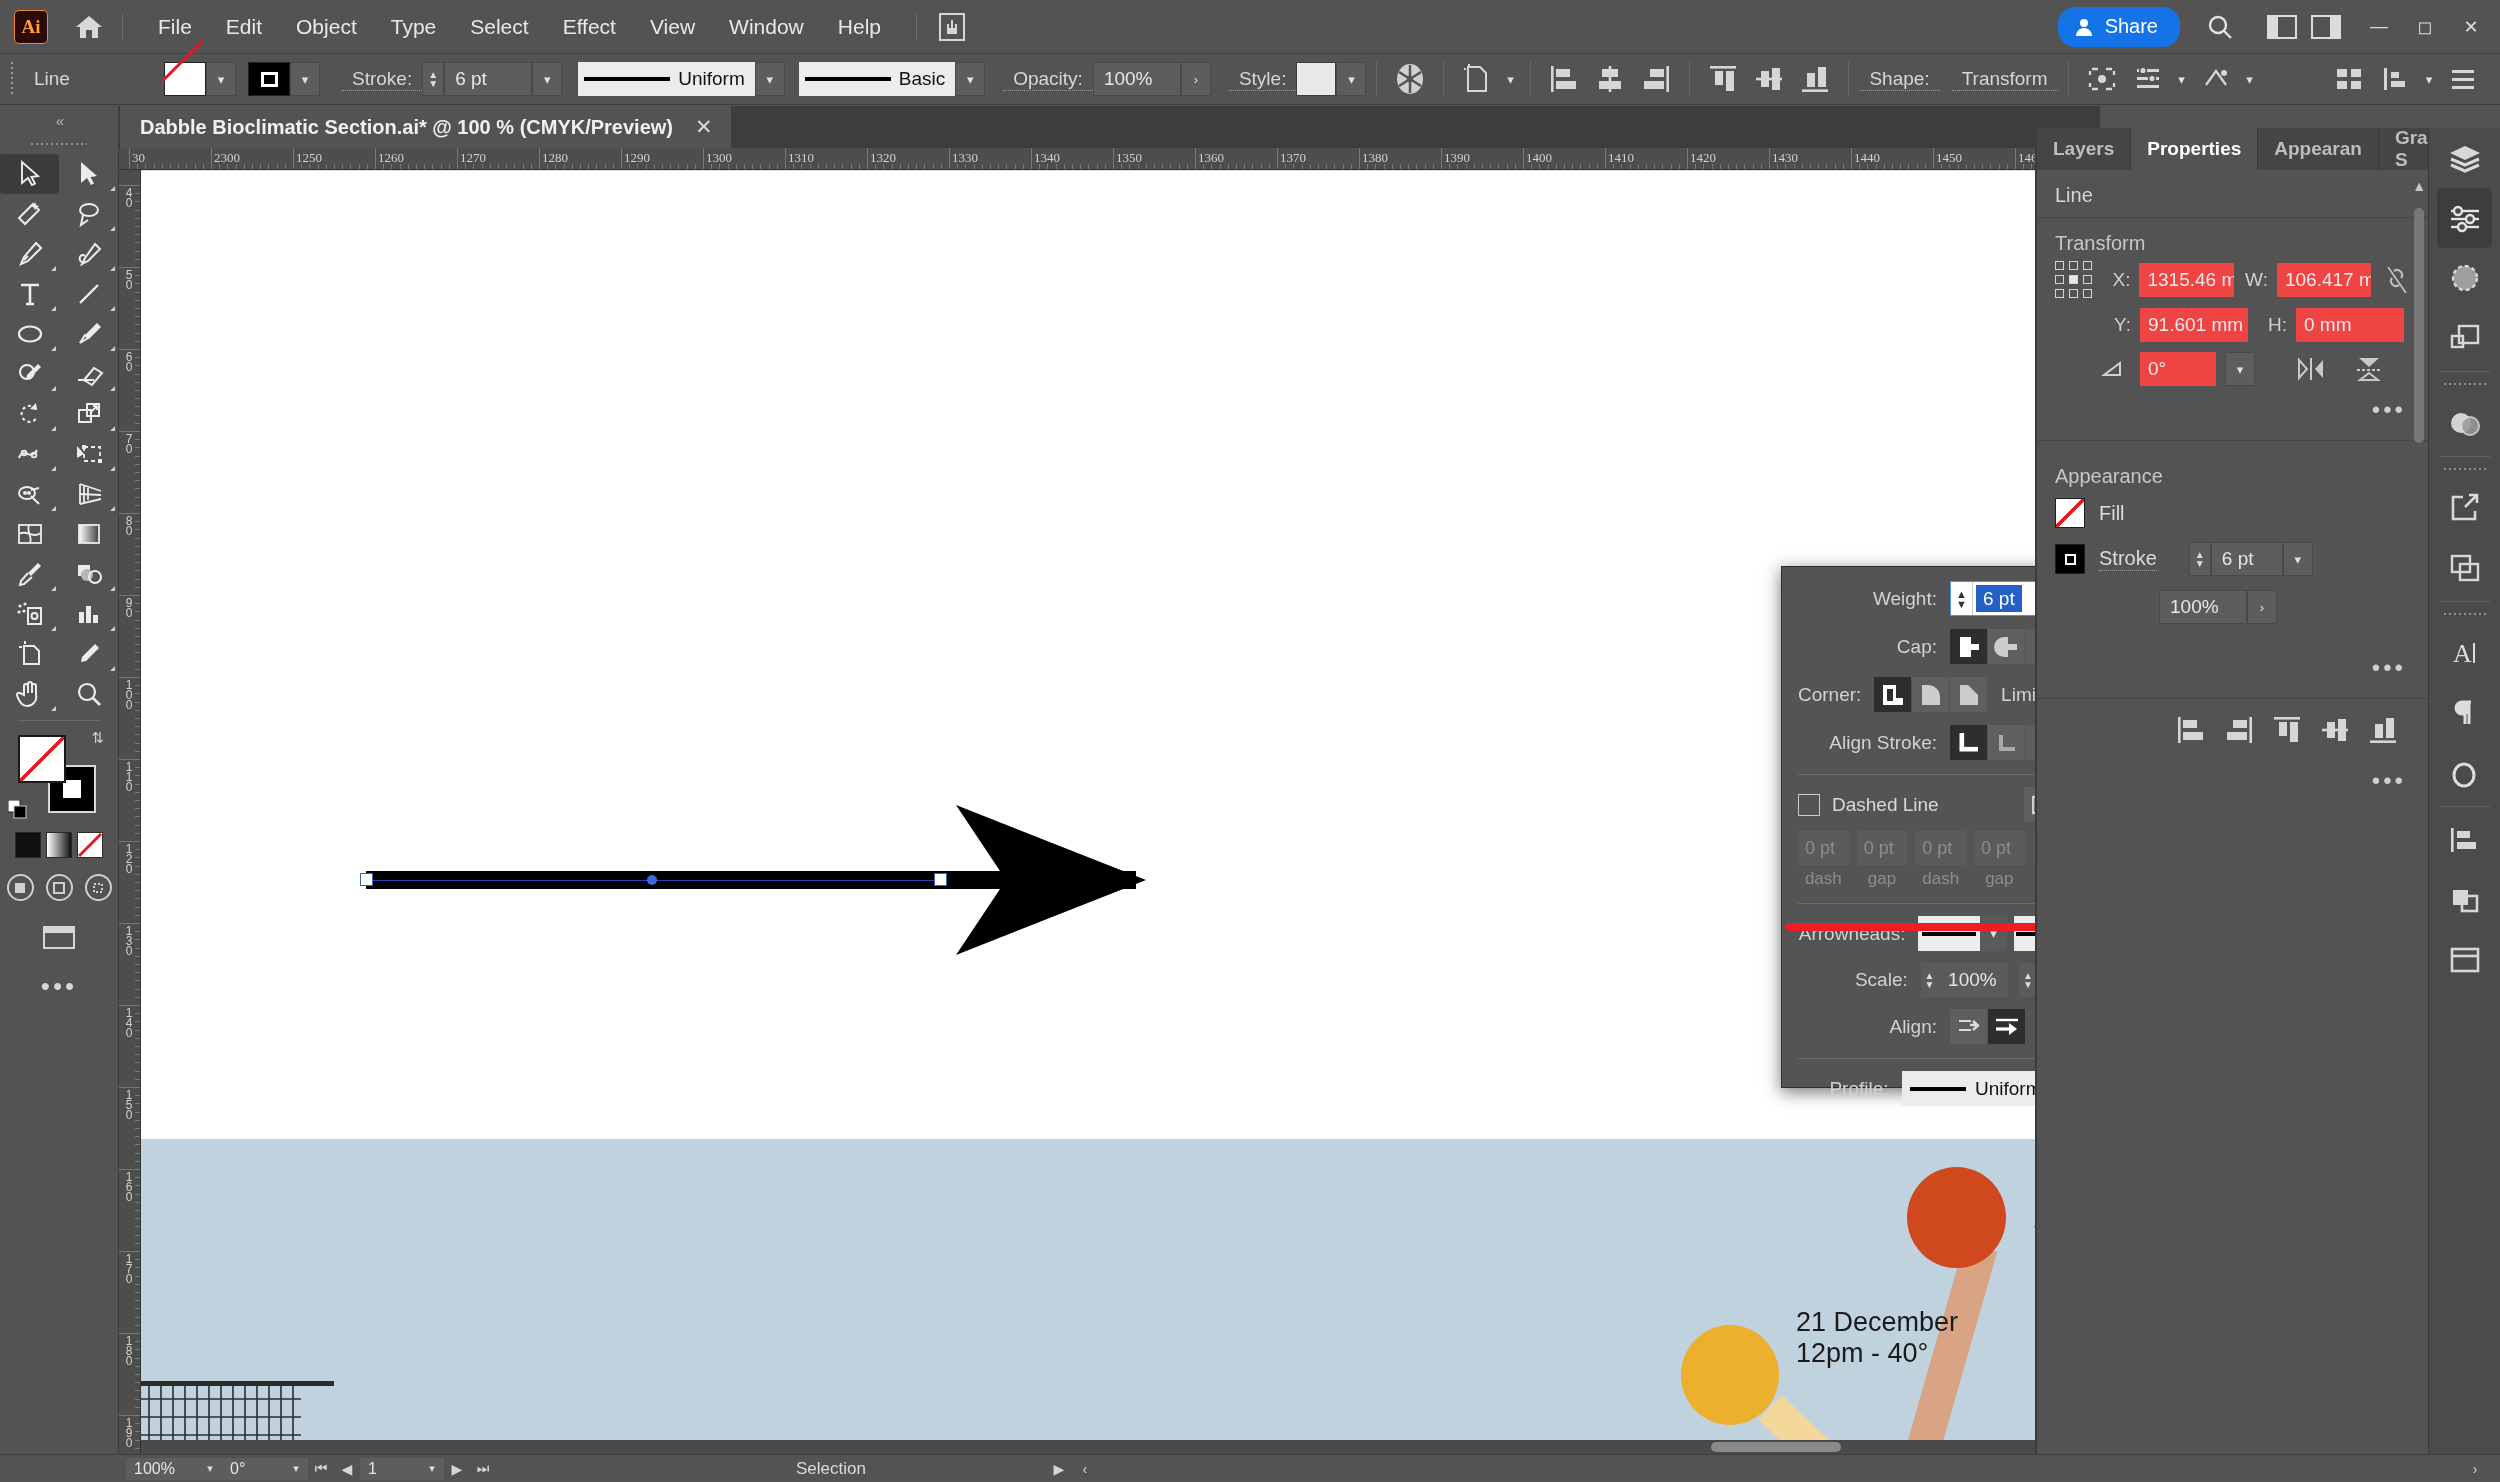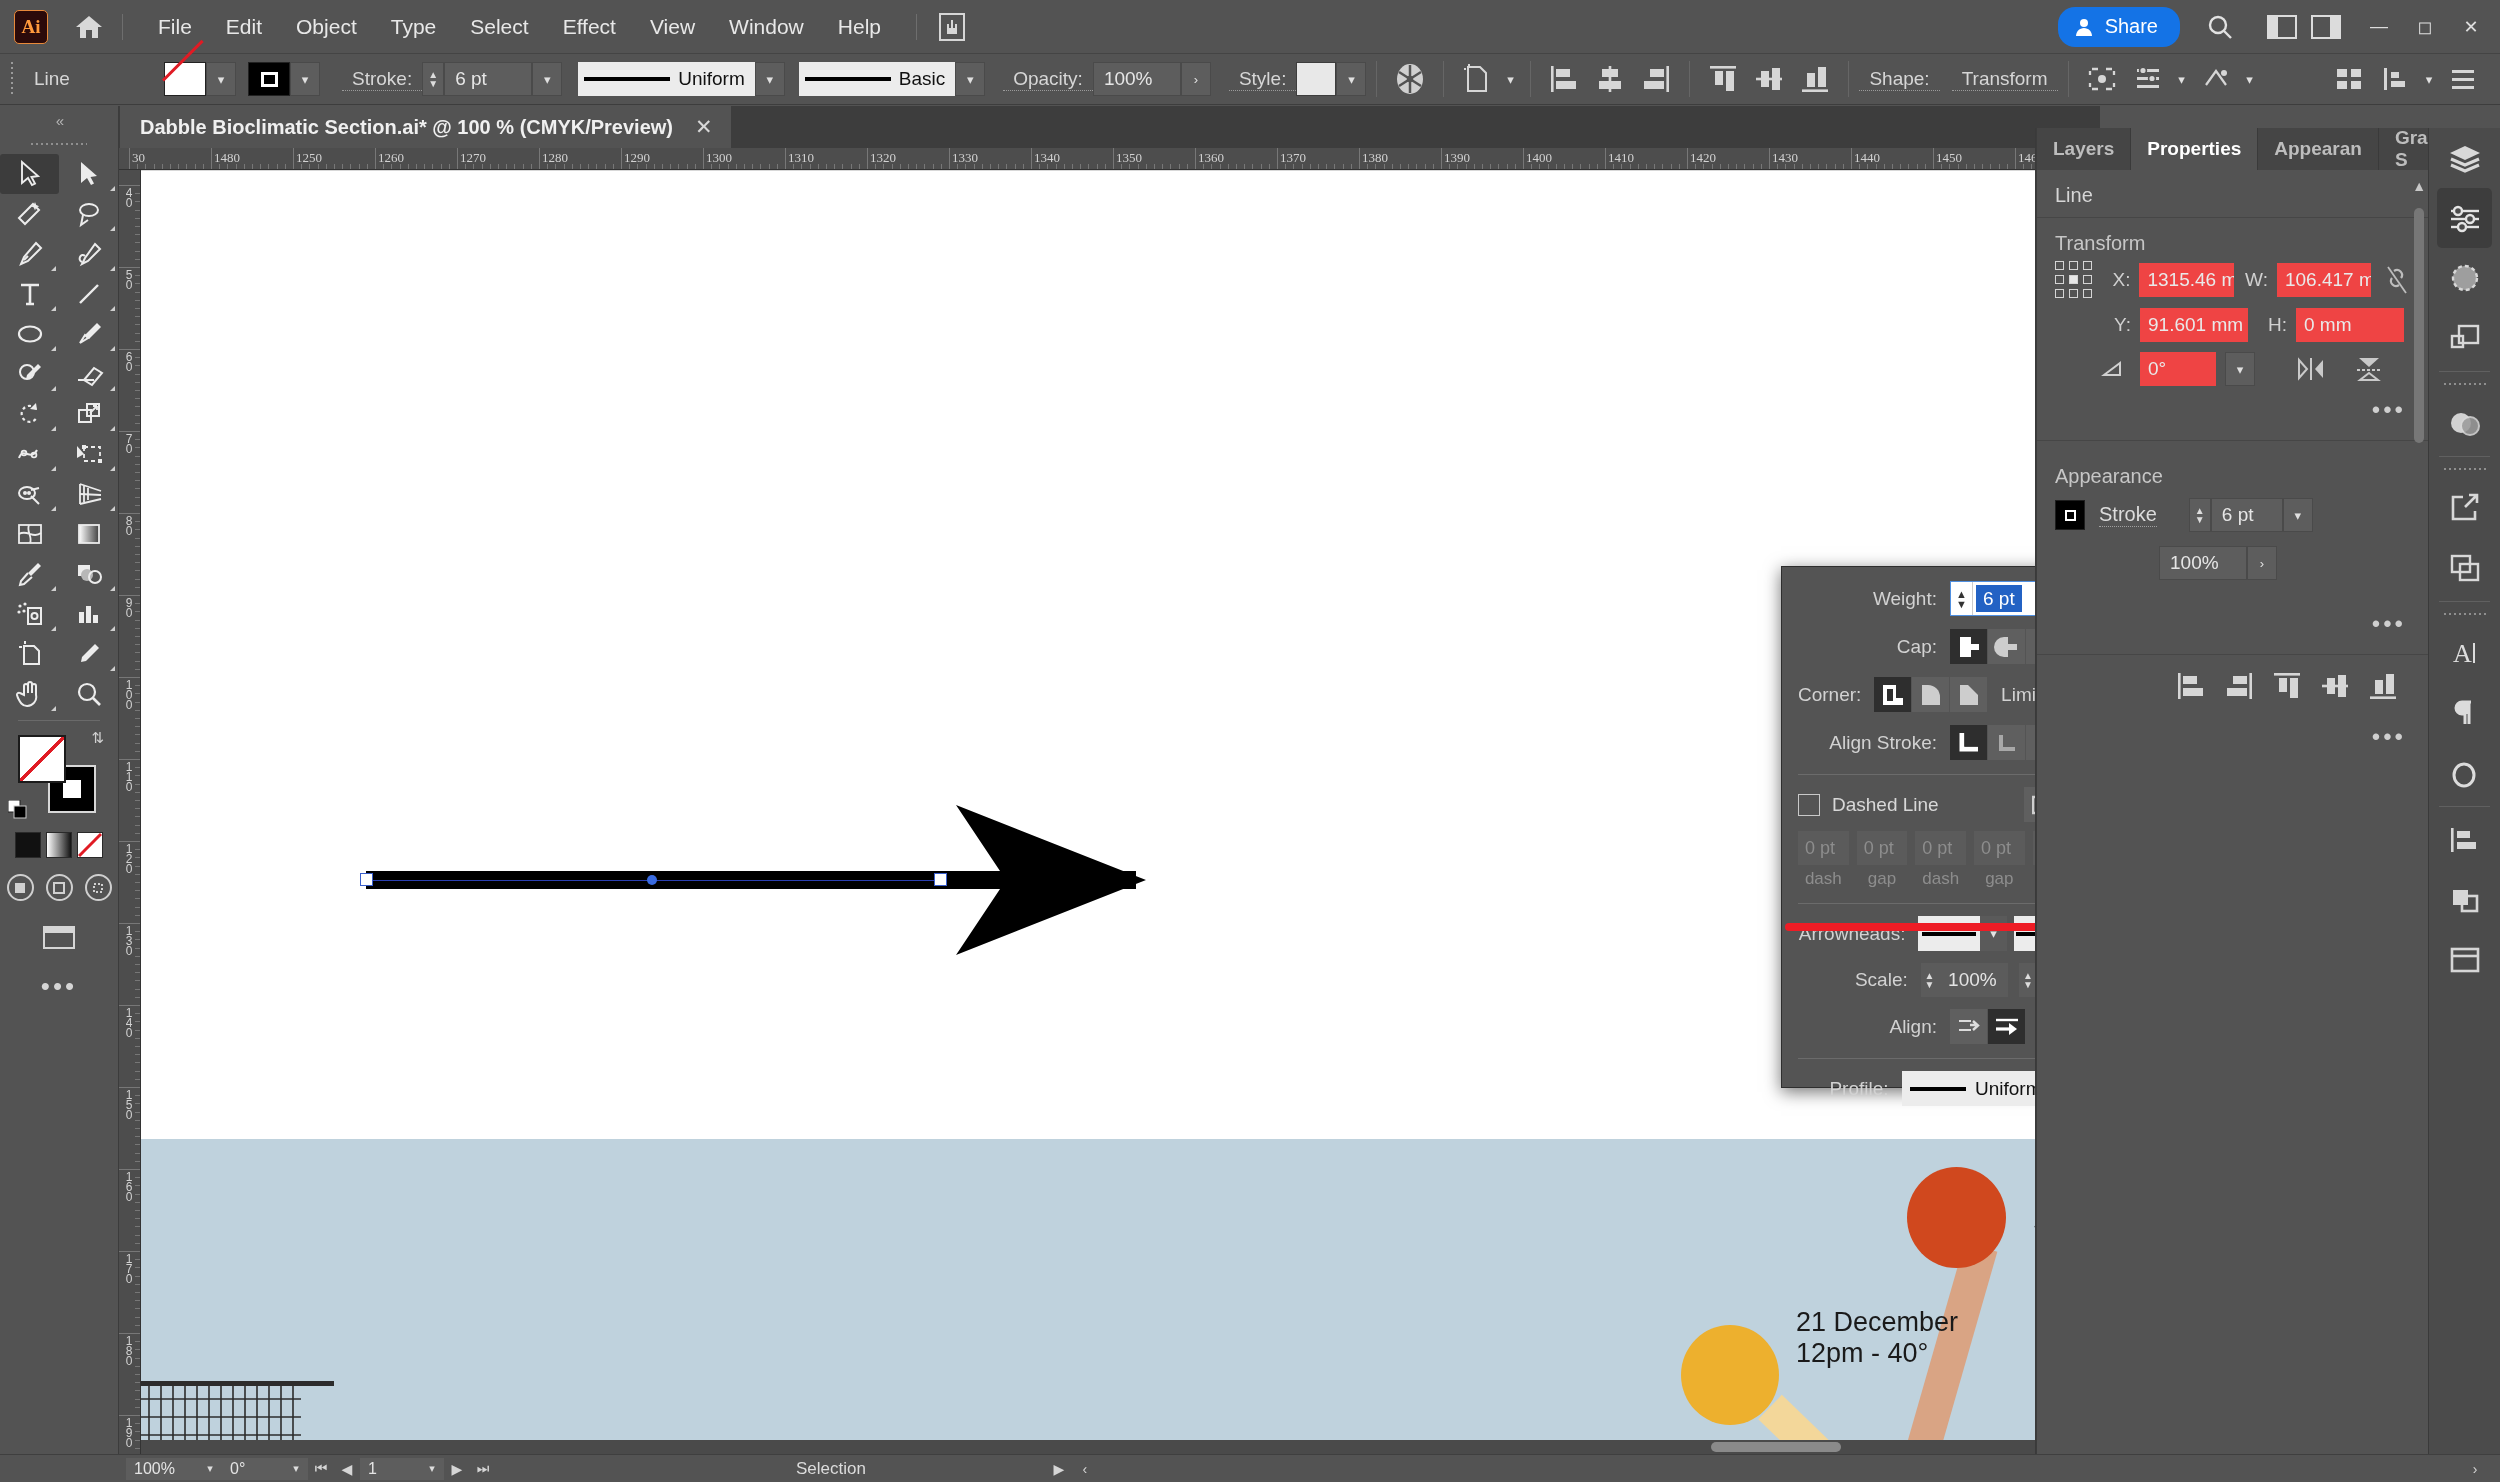--- a/index.html
+++ b/index.html
@@ -771,21 +771,21 @@
       <div class="rtick minor" style="left: 18.2px;"></div>
       <div class="rtick minor" style="left: 26.4px;"></div>
       <div class="rtick minor" style="left: 34.6px;"></div>
       <div class="rtick minor" style="left: 42.8px;"></div>
       <div class="rtick minor" style="left: 51px;"></div>
       <div class="rtick minor" style="left: 59.2px;"></div>
       <div class="rtick minor" style="left: 67.4px;"></div>
       <div class="rtick minor" style="left: 75.6px;"></div>
       <div class="rtick minor" style="left: 83.8px;"></div>
       <div class="rtick" style="left: 92px;"></div>
-      <div class="rlabel" style="left: 92px;">1480</div>
+      <div class="rlabel" style="left: 92px;">2300</div>
       <div class="rtick minor" style="left: 100.2px;"></div>
       <div class="rtick minor" style="left: 108.4px;"></div>
       <div class="rtick minor" style="left: 116.6px;"></div>
       <div class="rtick minor" style="left: 124.8px;"></div>
       <div class="rtick minor" style="left: 133px;"></div>
       <div class="rtick minor" style="left: 141.2px;"></div>
       <div class="rtick minor" style="left: 149.4px;"></div>
       <div class="rtick minor" style="left: 157.6px;"></div>
       <div class="rtick minor" style="left: 165.8px;"></div>
       <div class="rtick" style="left: 174px;"></div>
@@ -1576,20 +1576,24 @@
             <path d="M5 25 L23 25 L14 18 z" fill="none" stroke="#c9c9c9" stroke-width="2"></path>
           </svg>
       </div>
     </div>
 
     <div class="dots3">•••</div>
     <div class="rp-divider"></div>
 
     <div class="rp-section">Appearance</div>
 
+    <div class="app-row">
+      <div class="app-sw none"></div>
+      <div class="app-lab">Fill</div>
+    </div>
 
     <div class="app-row">
       <div class="app-sw strk">
           <i></i>
         </div>
       <div class="app-lab dotted">Stroke</div>
       <div style="display:flex; margin-left:18px;">
         <div class="stepper">
             <span>▲</span>
             <span>▼</span>

